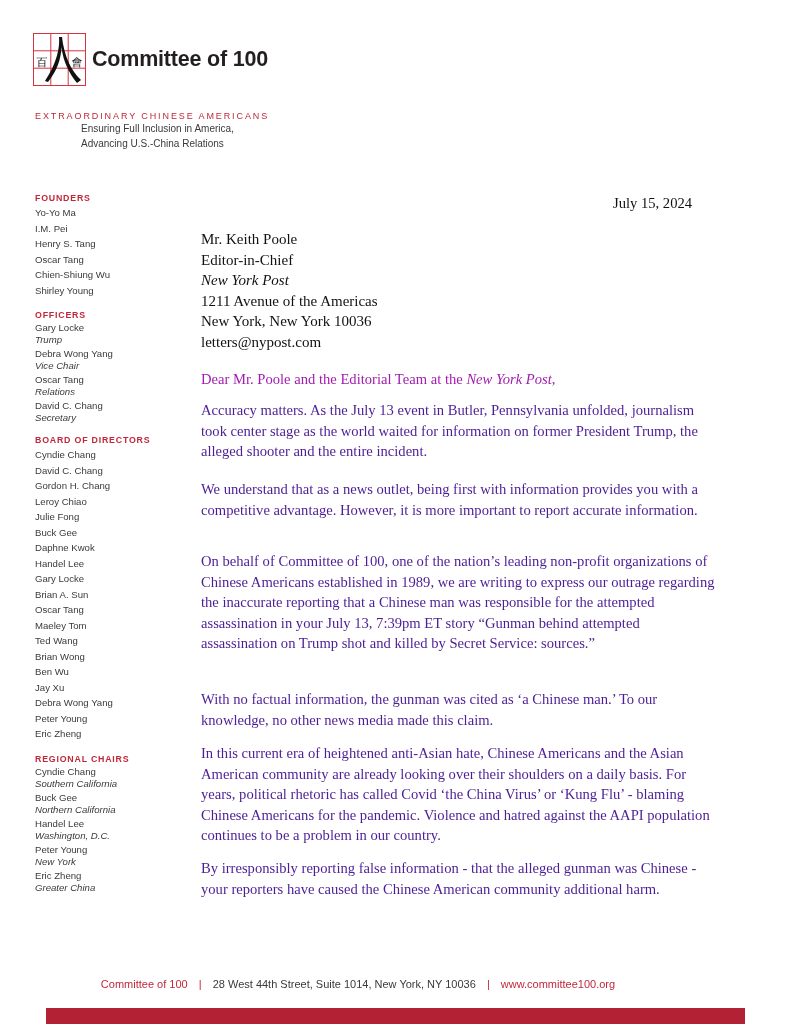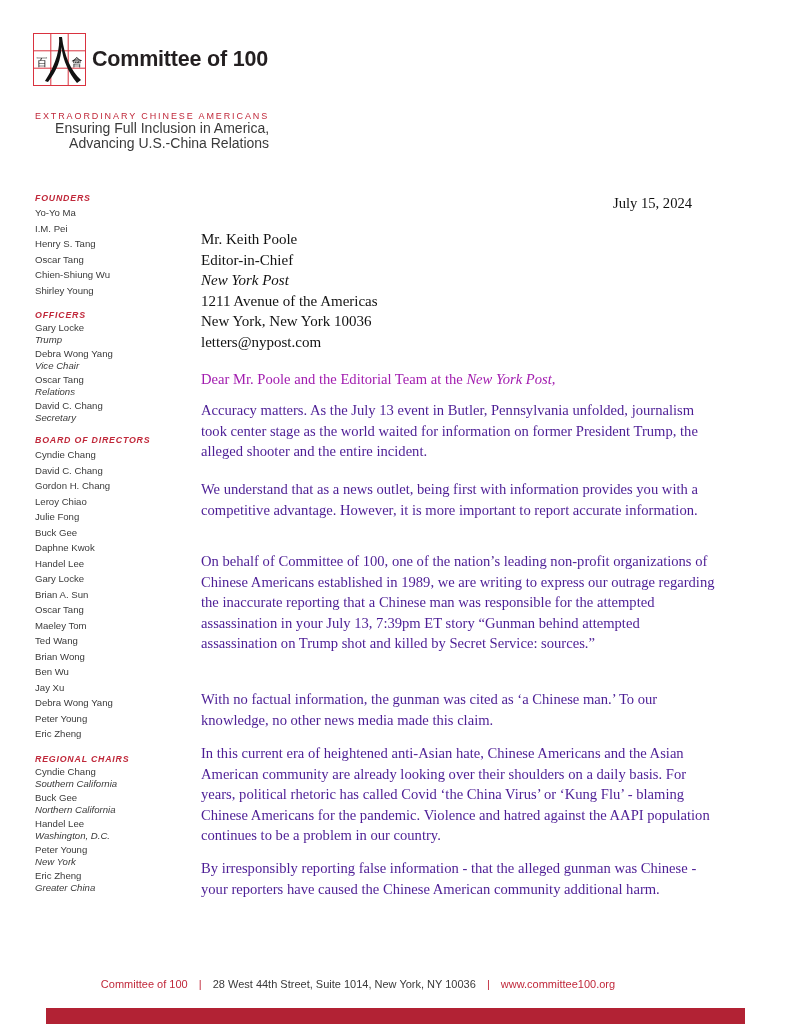--- a/index.html
+++ b/index.html
@@ -6,28 +6,28 @@
   body { width: 791px; height: 1024px; position: relative; overflow: hidden; }
   .sans { font-family: "Liberation Sans", "DejaVu Sans", sans-serif; }
   .serif { font-family: "Liberation Serif", "DejaVu Serif", serif; }
 
   
   .logo { position: absolute; left: 33px; top: 33px; display: flex; align-items: center; }
   .logo-mark { width: 53px; height: 53px; position: relative; }
   .logo-mark svg { display: block; }
   .logo-text { margin-left: 6px; font-size: 21.5px; font-weight: bold; color: #231f20; letter-spacing: -0.2px; }
 
-  .tagline { position: absolute; left: 35px; top: 111px; text-align: right; }
+  .tagline { position: absolute; left: 35px; top: 111px; }
   .tagline-red { font-size: 9px; letter-spacing: 1.9px; color: #c0283a; font-weight: normal; }
-  .tagline-line { font-size: 14px; color: #3a3a3a; line-height: 15px; }
+  .tagline-line { font-size: 10px; color: #3a3a3a; line-height: 15px; margin-left: 46px; }
 
   
   .sidebar { position: absolute; left: 35px; top: 193px; width: 140px; color: #3a3a3a; }
   .sb-section { margin-bottom: 12px; }
-  .sb-head { font-size: 8.8px; font-weight: bold; color: #c0283a; letter-spacing: 0.8px; margin-bottom: 2px; font-style: italic; }
+  .sb-head { font-size: 8.8px; font-weight: bold; color: #c0283a; letter-spacing: 0.8px; margin-bottom: 2px; }
   .sb-item { font-size: 9.6px; line-height: 15.5px; }
   .sb-person { margin-bottom: 3px; }
   .sb-person .nm { font-size: 9.6px; line-height: 12px; }
   .sb-person .rl { font-size: 9.6px; line-height: 11px; font-style: italic; }
   .date { position: absolute; left: 613px; top: 195px; font-size: 14.6px; color: #111; text-align: right; }
   .address { position: absolute; left: 201px; top: 229px; line-height: 20.6px; font-size: 15px; color: #111; }
   .address .it { font-style: italic; }
   .salutation { position: absolute; left: 201px; top: 371px; font-size: 14.6px; color: #a21caf; }
   .salutation i { font-style: italic; }
   .para { position: absolute; left: 201px; width: 515px; font-size: 14.6px; line-height: 20.6px; color: #4c1d95; margin: 0; }

